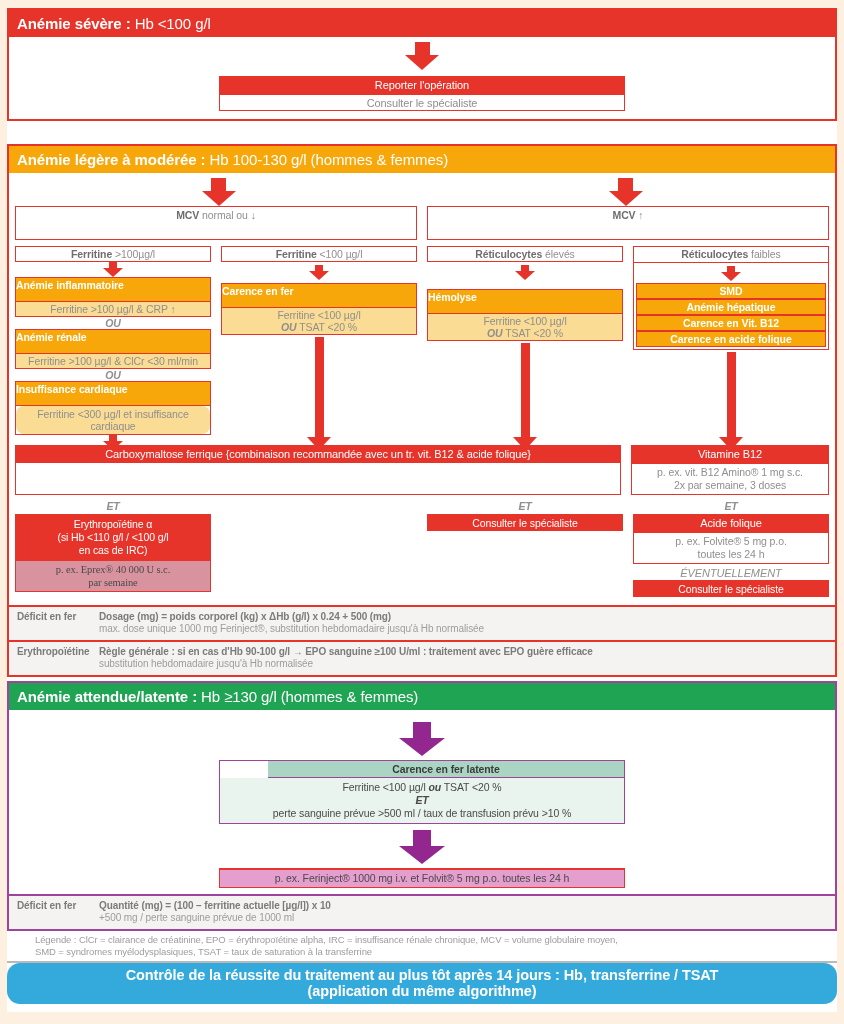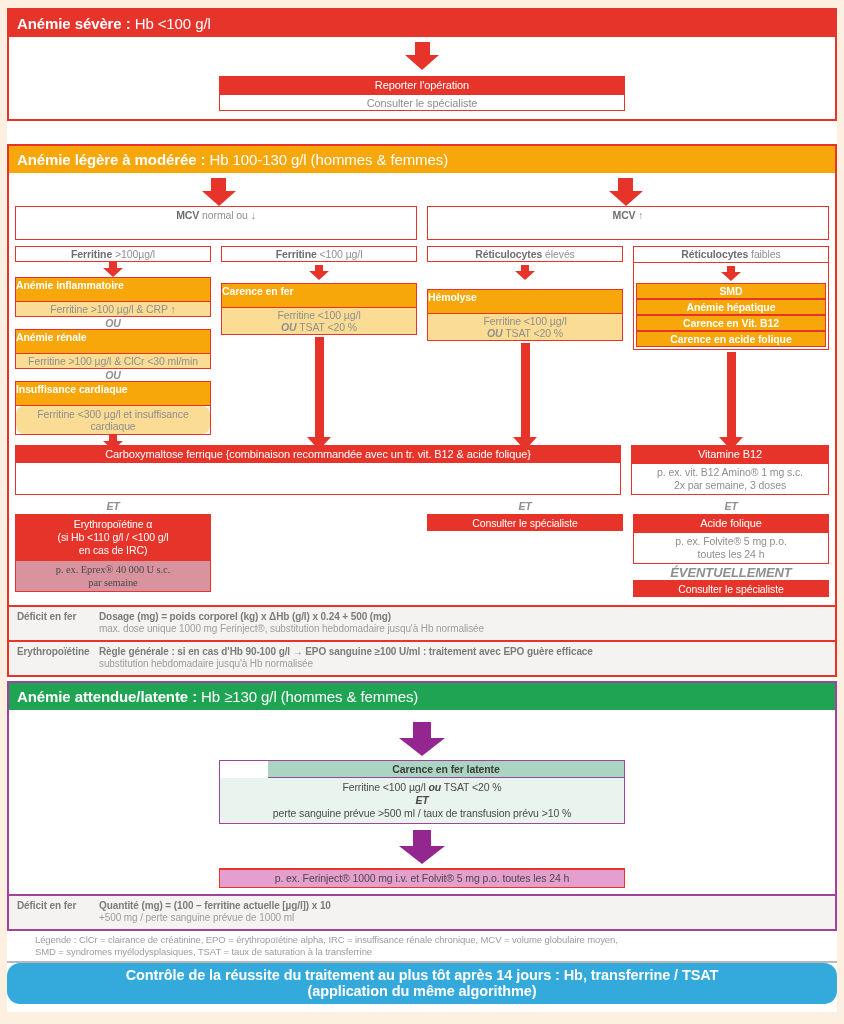--- a/index.html
+++ b/index.html
@@ -68,21 +68,21 @@
   .treat{border:1px solid var(--red);}
   .treat .th{background:var(--red);color:#fff;font-size:11px;text-align:center;padding:2px 4px;line-height:13px;}
   .treat .tb{background:#fff;color:var(--gray);font-size:10.5px;text-align:center;padding:2px 6px;line-height:13px;border-top:1px solid var(--red);}
   .treat .tb.pink1{background:var(--pinkEpo);color:var(--grayBody);font-family:Liberation Serif, serif;}
   .treat .tb.pink2{background:var(--pinkFol);color:var(--grayBody);}
   .tw-main{flex:0 0 606px;}
   .tw-side{flex:1;}
   .bottom-row{display:grid;grid-template-columns:repeat(4,1fr);gap:10px;margin-top:4px;}
   .slot{display:flex;flex-direction:column;}
   .et{font-size:10.5px;font-style:italic;font-weight:bold;color:var(--gray);text-align:center;height:15px;line-height:15px;}
-  .event{font-size:13px;font-style:italic;font-weight:bold;color:var(--gray);text-align:center;height:16px;line-height:18px;}
+  .event{font-size:11px;font-style:italic;font-weight:normal;color:var(--gray);text-align:center;height:16px;line-height:18px;}
   .consult{background:var(--red);border:1px solid var(--red);color:#fff;font-size:10.5px;text-align:center;height:17px;line-height:16px;}
   .epo-head{background:var(--red);color:#fff;font-size:10.5px;text-align:center;line-height:13px;padding:3px 2px;}
   
   .fn-row{border-top:2px solid var(--red);background:var(--fnbg);display:flex;padding:4px 8px 5px 8px;font-size:10px;line-height:12px;}
   .fn-row.purple{border-top-color:var(--purpleBorder);}
   .fn-label{flex:0 0 82px;font-weight:bold;color:#7b7b7b;}
   .fn-text .l1{font-weight:bold;color:#7b7b7b;}
   .fn-text .l2{color:#9d9d9d;}
 
   

